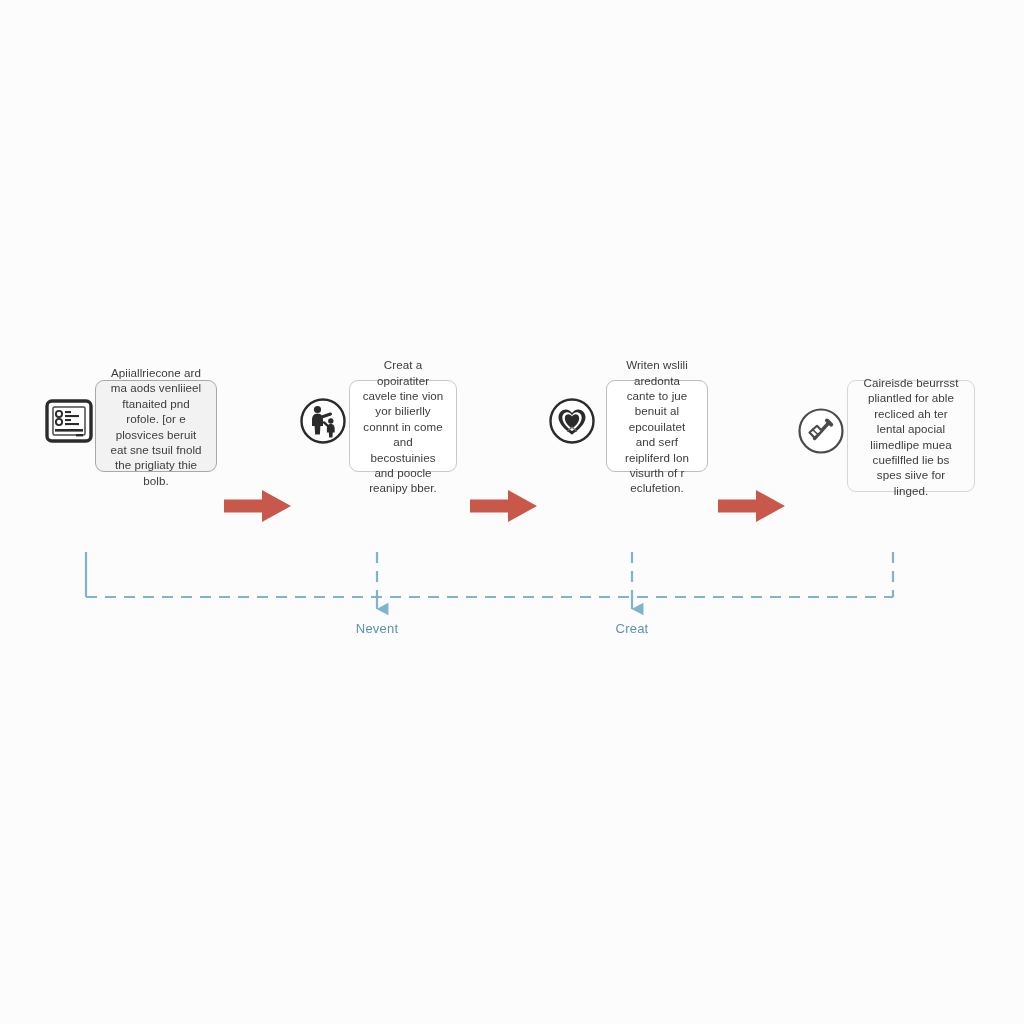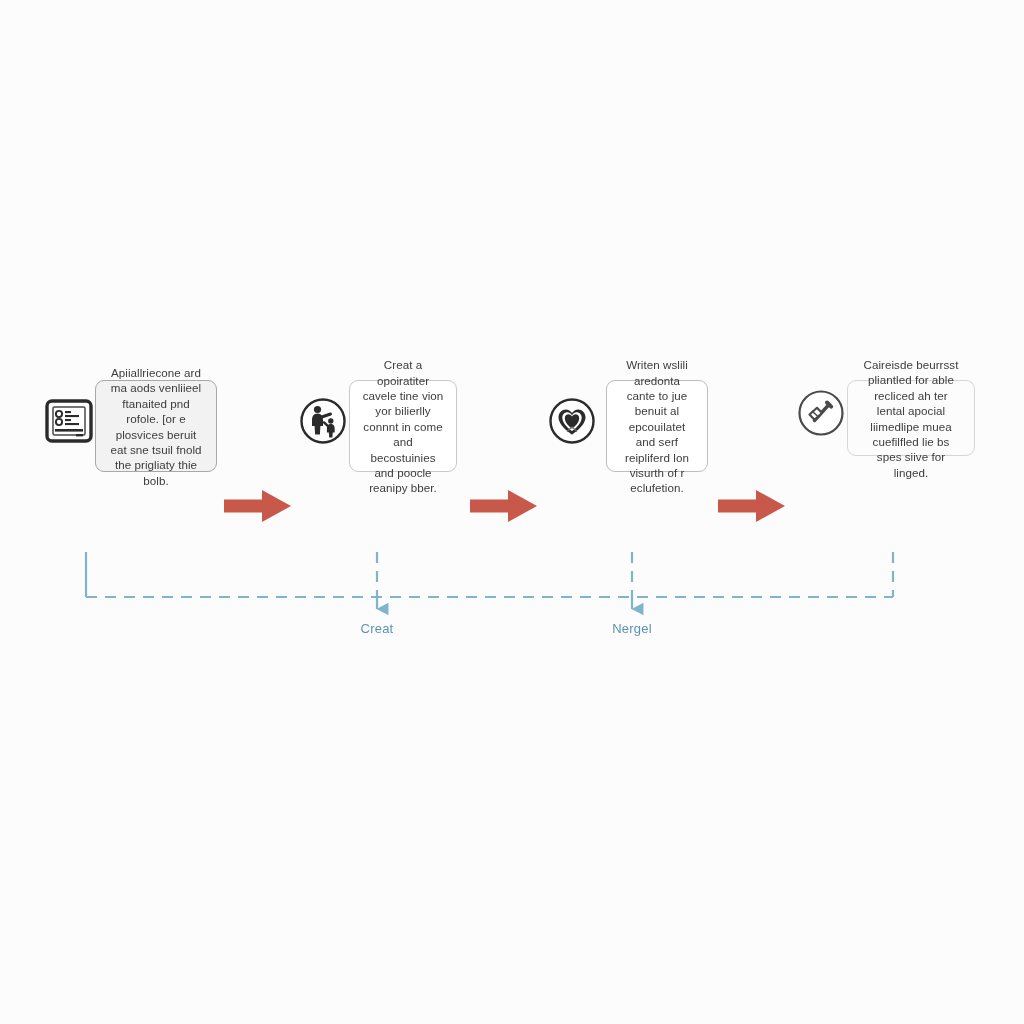--- a/index.html
+++ b/index.html
@@ -83,21 +83,21 @@
   #step-1 { left: 43px;  width: 174px; }
   #step-1 .step-box { width: 174px; height: 92px; }
 
   #step-2 { left: 297px; width: 160px; }
   #step-2 .step-box { width: 160px; height: 92px; }
 
   #step-3 { left: 546px; width: 162px; gap: 8px; }
   #step-3 .step-box { width: 162px; height: 92px; }
 
   #step-4 { left: 795px; width: 180px; }
-  #step-4 .step-box { width: 180px; height: 76px; }
+  #step-4 .step-box { width: 180px; height: 112px; }
 
   
   .flow-arrow {
     position: absolute;
     top: 488px;
     width: 72px;
     height: 36px;
   }
   #arrow-1 { left: 222px; }
   #arrow-2 { left: 468px; }
@@ -145,22 +145,22 @@
 
     <path d="M377,552 L377,597" stroke="#7FB4CC" stroke-width="2.2" fill="none" stroke-dasharray="11 8"></path>
 
     <path d="M377,597 L377,609" stroke="#7FB4CC" stroke-width="2.2" fill="none" marker-end="url(#fb-arrowhead)"></path>
 
     <path d="M632,552 L632,597" stroke="#7FB4CC" stroke-width="2.2" fill="none" stroke-dasharray="11 8"></path>
 
     <path d="M632,597 L632,609" stroke="#7FB4CC" stroke-width="2.2" fill="none" marker-end="url(#fb-arrowhead)"></path>
   </svg>
 
-  <div class="fb-label" id="fb-label-1">Creat</div>
-  <div class="fb-label" id="fb-label-2">Nergel</div>
+  <div class="fb-label" id="fb-label-1">Nevent</div>
+  <div class="fb-label" id="fb-label-2">Creat</div>
 
   <div id="process-row">
 
     <div class="step" id="step-1">
       <div class="step-icon">
         <svg width="52" height="52" viewBox="0 0 52 52">
           <rect x="4" y="6" width="44" height="40" rx="5" ry="5" fill="#FFFFFF" stroke="#2B2B2B" stroke-width="3.4"></rect>
           <rect x="10" y="12" width="32" height="28" rx="1.5" ry="1.5" fill="#FFFFFF" stroke="#4A4A4A" stroke-width="1.5"></rect>
           <circle cx="16" cy="19" r="3.1" fill="none" stroke="#2B2B2B" stroke-width="1.9"></circle>
           <circle cx="16" cy="27" r="3.1" fill="none" stroke="#2B2B2B" stroke-width="1.9"></circle>

